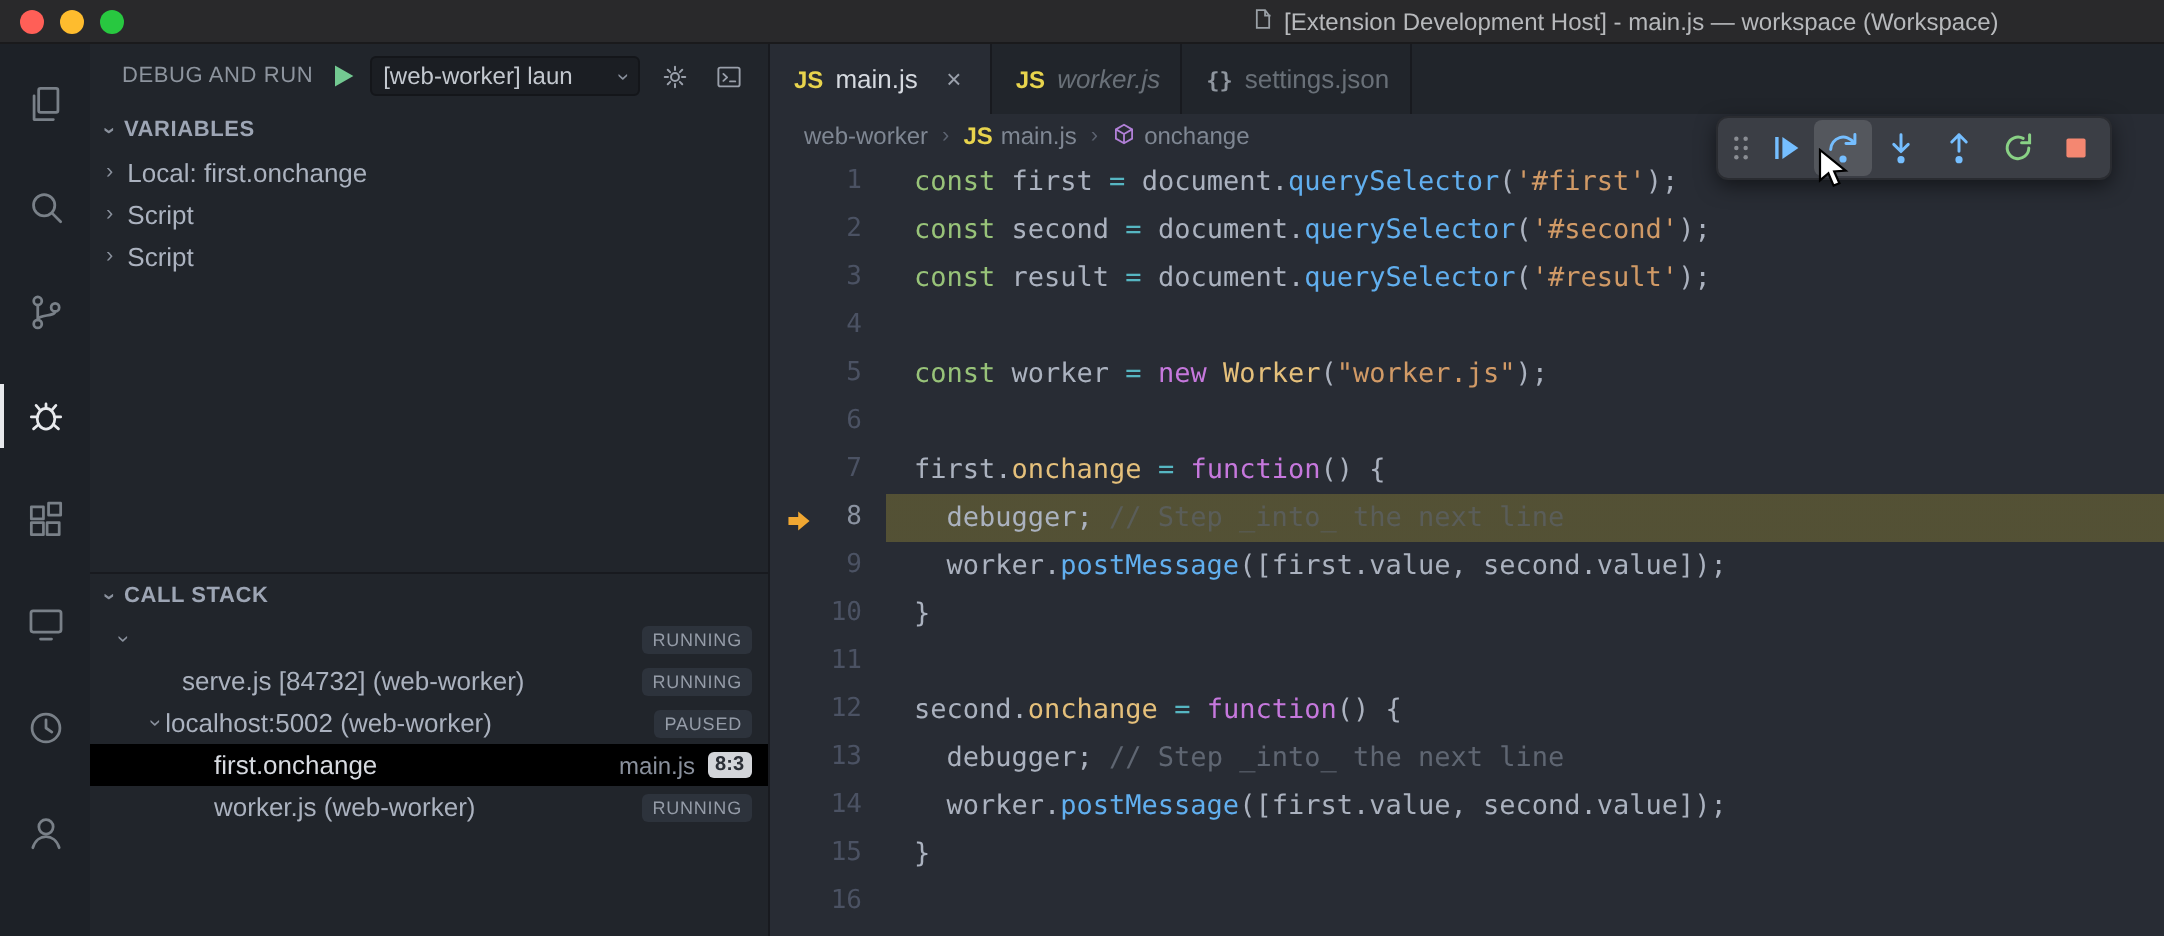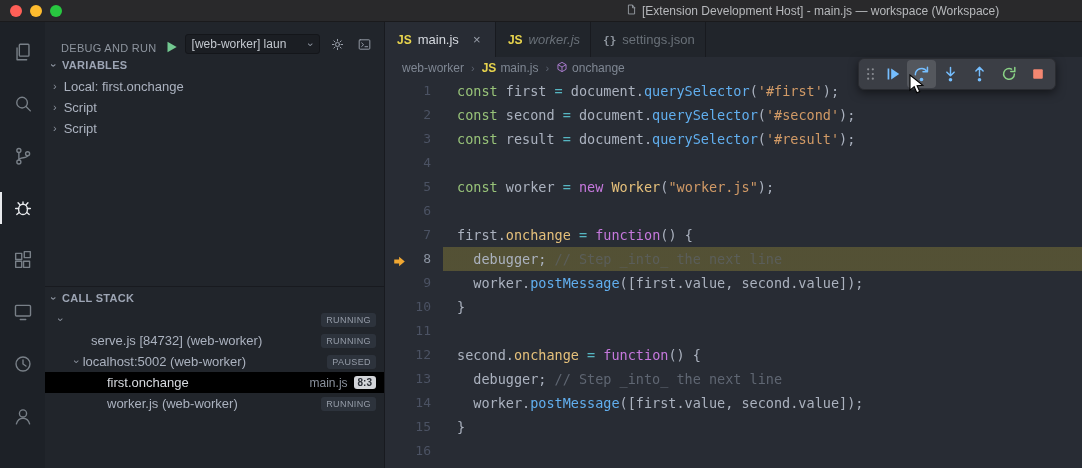--- a/index.html
+++ b/index.html
@@ -13,21 +13,21 @@
   .win-title{position:absolute;left:626px;top:0;height:100%;display:flex;align-items:center;gap:5px;font-size:12px;color:#b7b9bc;white-space:nowrap;}
   
   .main{display:flex;height:446px;}
   
   .activitybar{width:45px;flex:none;background:#1d2127;display:flex;flex-direction:column;align-items:center;padding-top:4px;}
   .ab-item{width:45px;height:52px;display:flex;align-items:center;justify-content:center;color:#798088;position:relative;}
   .ab-item.active{color:#e8eaed;}
   .ab-item.active::before{content:"";position:absolute;left:0;top:10px;bottom:10px;width:2px;background:#e8eaed;}
   
   .sidebar{width:340px;flex:none;background:#21252b;border-right:1px solid #181a1f;display:flex;flex-direction:column;color:#9da5b4;}
-  .sb-header{height:32px;flex:none;display:flex;align-items:flex-end;gap:7px;padding:0 10px 0 16px;}
+  .sb-header{height:32px;flex:none;display:flex;align-items:center;gap:7px;padding:0 10px 0 16px;}
   .sb-title{font-size:11px;color:#8d949e;white-space:nowrap;letter-spacing:.3px;}
   .start-btn{flex:none;display:flex;background:none;border:none;padding:0;}
   .config-dd{flex:1;min-width:0;height:20px;background:#1b1e23;border:1px solid #14161a;border-radius:3px;display:flex;align-items:center;justify-content:space-between;padding:0 6px;font-size:12px;color:#c3c8cf;gap:4px;}
   .dd-label{overflow:hidden;white-space:nowrap;}
   .icon-btn{flex:none;display:flex;align-items:center;justify-content:center;width:20px;height:20px;color:#9aa0ab;background:none;border:none;padding:0;}
   .tw{display:inline-block;color:#8a919d;font-size:11px;line-height:1;}
   .tw.down{transform:rotate(90deg);}
   .section-header{height:22px;flex:none;display:flex;align-items:center;gap:6px;padding-left:7px;font-size:11px;font-weight:bold;color:#9da5b4;letter-spacing:.3px;}
   .var-section{height:232px;flex:none;overflow:hidden;}
   .cs-section{flex:none;border-top:1px solid #181a1f;}

